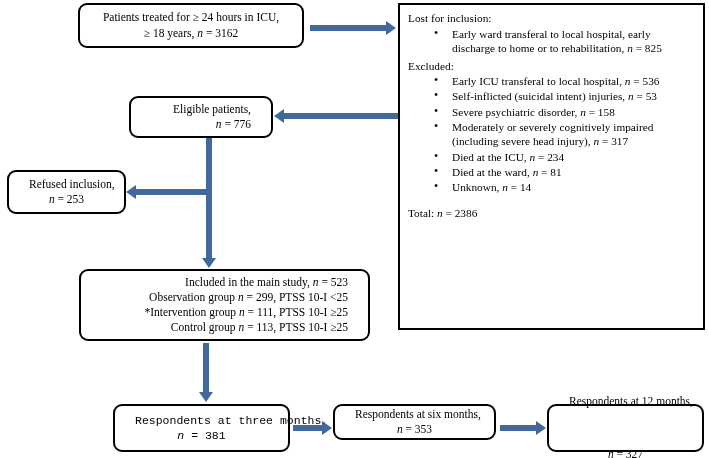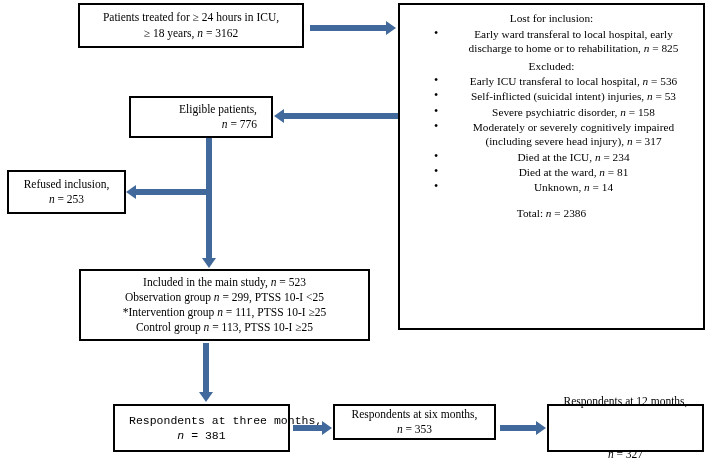--- a/index.html
+++ b/index.html
@@ -21,23 +21,23 @@
     box-sizing: border-box;
     border: 2.5px solid #000000;
     background: #ffffff;
     display: flex;
     flex-direction: column;
     justify-content: center;
     font-size: 11.5px;
     line-height: 1.32;
   }
   .box.center { text-align: center; }
-  .box.left { text-align: center; justify-content: flex-start; }
+  .box.left { text-align: left; justify-content: flex-start; }
   .box .line { display: block; white-space: nowrap; }
-  .pad { padding: 4px 14px; }
+  .pad { padding: 4px 20px; border-radius: 9px; }
 
   
   i, .var { font-style: italic; }
 
   
   #exclusion-panel {
     padding: 6px 8px 6px 8px;
     font-size: 11.3px;
     line-height: 1.30;
     justify-content: flex-start;
@@ -119,21 +119,21 @@
   <div class="box center pad" id="box-eligible" style="left:129px; top:96px; width:144px; height:42px;align-items:flex-end;">
     <span class="line">Eligible patients,</span>
     <span class="line"><i>n</i> = 776</span>
   </div>
 
   <div class="box center pad" id="box-refused" style="left:7px; top:170px; width:119px; height:44px;">
     <span class="line">Refused inclusion,</span>
     <span class="line"><i>n</i> = 253</span>
   </div>
 
-  <div class="box center pad" id="box-included" style="left:79px; top:269px; width:291px; height:72px;">
+  <div class="box center pad" id="box-included" style="left:79px; top:269px; width:291px; height:72px;text-align:right;">
     <span class="line">Included in the main study, <i>n</i> = 523</span>
     <span class="line">Observation group <i>n</i> = 299, PTSS 10-I &lt;25</span>
     <span class="line">*Intervention group <i>n</i> = 111, PTSS 10-I ≥25</span>
     <span class="line">Control group <i>n</i> = 113, PTSS 10-I ≥25</span>
   </div>
 
   <div class="box center pad" id="box-three-months" style="left:113px; top:404px; width:177px; height:48px;font-family:Liberation Mono, monospace;">
     <span class="line">Respondents at three months,</span>
     <span class="line"><i>n</i> = 381</span>
   </div>

